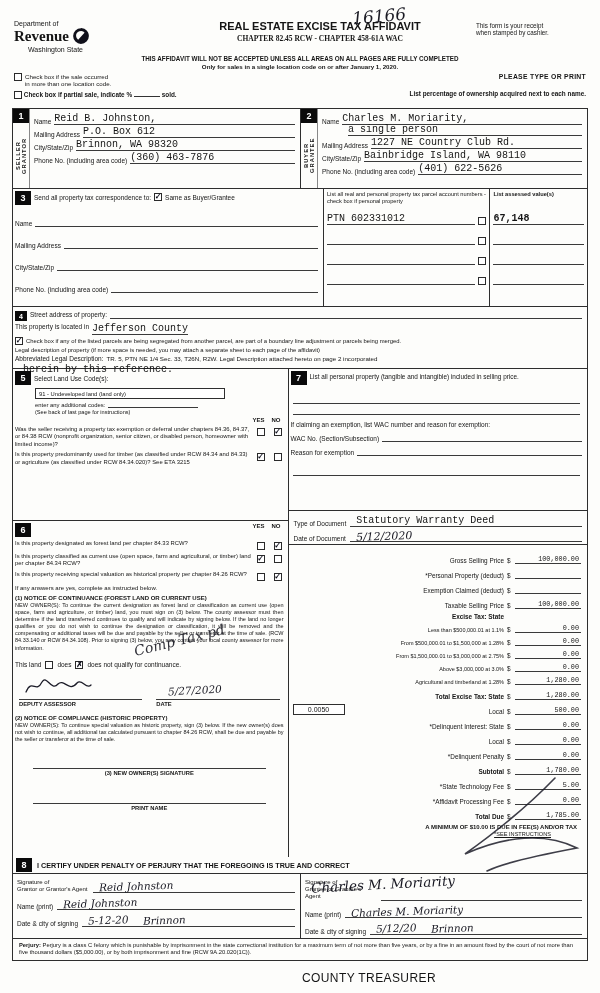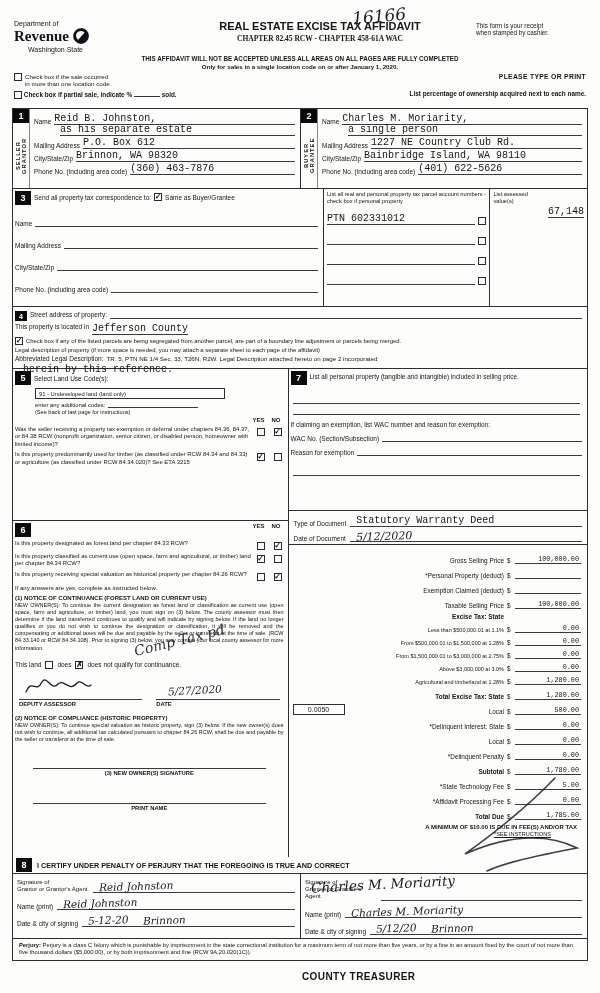--- a/index.html
+++ b/index.html
@@ -57,21 +57,21 @@
   .sec3 { display:flex; height:118px; border-bottom:1px solid #2e2e2e; }
   .s3-left { width:54%; padding:2px 5px 2px 2px; display:flex; flex-direction:column; }
   .s3-head { display:flex; gap:3px; align-items:flex-start; }
   .s3-head-text { display:flex; gap:3px; align-items:center; padding-top:2px; flex-wrap:wrap; }
   .s3row { display:flex; align-items:flex-end; gap:3px; height:22px; }
   .s3line { flex:1; border-bottom:.9px solid #3a3a3a; height:8px; }
   .s3-mid { width:29%; border-left:1px solid #2e2e2e; padding:2px 3px; display:flex; flex-direction:column; }
   .col-head { font-size:5.7px; line-height:1.25; }
   .prow { display:flex; align-items:flex-end; gap:3px; height:20px; }
   .pline { flex:1; border-bottom:.9px solid #3a3a3a; display:flex; align-items:flex-end; }
-  .s3-right { width:17%; border-left:1px solid #2e2e2e; padding:2px 3px; display:flex; flex-direction:row; }
+  .s3-right { width:17%; border-left:1px solid #2e2e2e; padding:2px 3px; display:flex; flex-direction:column;font-weight:bold; }
   
   .sec4 { height:62px; border-bottom:1px solid #2e2e2e; padding:2px 5px 0 2px; }
   .s4row { display:flex; align-items:flex-start; gap:3px; margin-top:2px; }
   .s4line { flex:1; border-bottom:.9px solid #3a3a3a; height:8px; }
   .secnum.small { width:12px; min-width:12px; height:10px; font-size:7px; }
   
   .columns { display:flex; height:488px; }
   .colL { width:48%; border-right:1px solid #2e2e2e; display:flex; flex-direction:column; }
   .colR { flex:1; display:flex; flex-direction:column; }
   
@@ -138,21 +138,21 @@
   .sig8lab { font-size:6px; line-height:1.2; width:72px; }
   .sig8line { flex:1; border-bottom:.9px solid #3a3a3a; display:flex; align-items:flex-end; gap:14px; padding-left:6px; min-height:14px; }
   .sig-hand { font-size:10.5px; transform:rotate(-2deg); }
   .big-sig { position:absolute; left:10px; top:2px; font-size:13.5px; transform:rotate(-3deg);
     white-space:nowrap; z-index:4; }
   
   .perjury { padding:3px 6px; font-size:5.8px; line-height:1.3; }
   .stamp-row { position:relative; height:26px; margin:6px 14px 0 14px; }
   .stamp { position:absolute; left:2px; top:2px; font-family:"DejaVu Sans Mono",monospace;
     font-size:9.5px; letter-spacing:1px; color:#222; }
-  .treasurer { position:absolute; left:288px; top:4px; font-weight:bold; font-size:10px; letter-spacing:.4px; }
+  .treasurer { position:absolute; left:288px; top:4px; font-weight:normal; font-size:12px; letter-spacing:.4px; }
 </style>
 </head>
 <body>
 
 <div class="page">
 
   <div class="hdr">
     <div class="hw-num">16166</div>
     <div class="hdr-row">
       <div class="logo-block">
@@ -205,23 +205,20 @@
       <div class="party">
         <div class="party-side">
           <div class="secnum">1</div>
           <div class="vlabel">SELLER GRANTOR</div>
         </div>
         <div class="party-fields">
           <div class="frow">
             <span class="lbl">Name</span>
             <span class="uv typed fill">Reid B. Johnston,</span>
           </div>
-          <div class="frow short indent2">
-            <span class="uv typed fill">as his separate estate</span>
-          </div>
           <div class="frow">
             <span class="lbl">Mailing Address</span>
             <span class="uv typed fill">P.O. Box 612</span>
           </div>
           <div class="frow">
             <span class="lbl">City/State/Zip</span>
             <span class="uv typed fill">Brinnon, WA 98320</span>
           </div>
           <div class="frow">
             <span class="lbl">Phone No. (including area code)</span>

